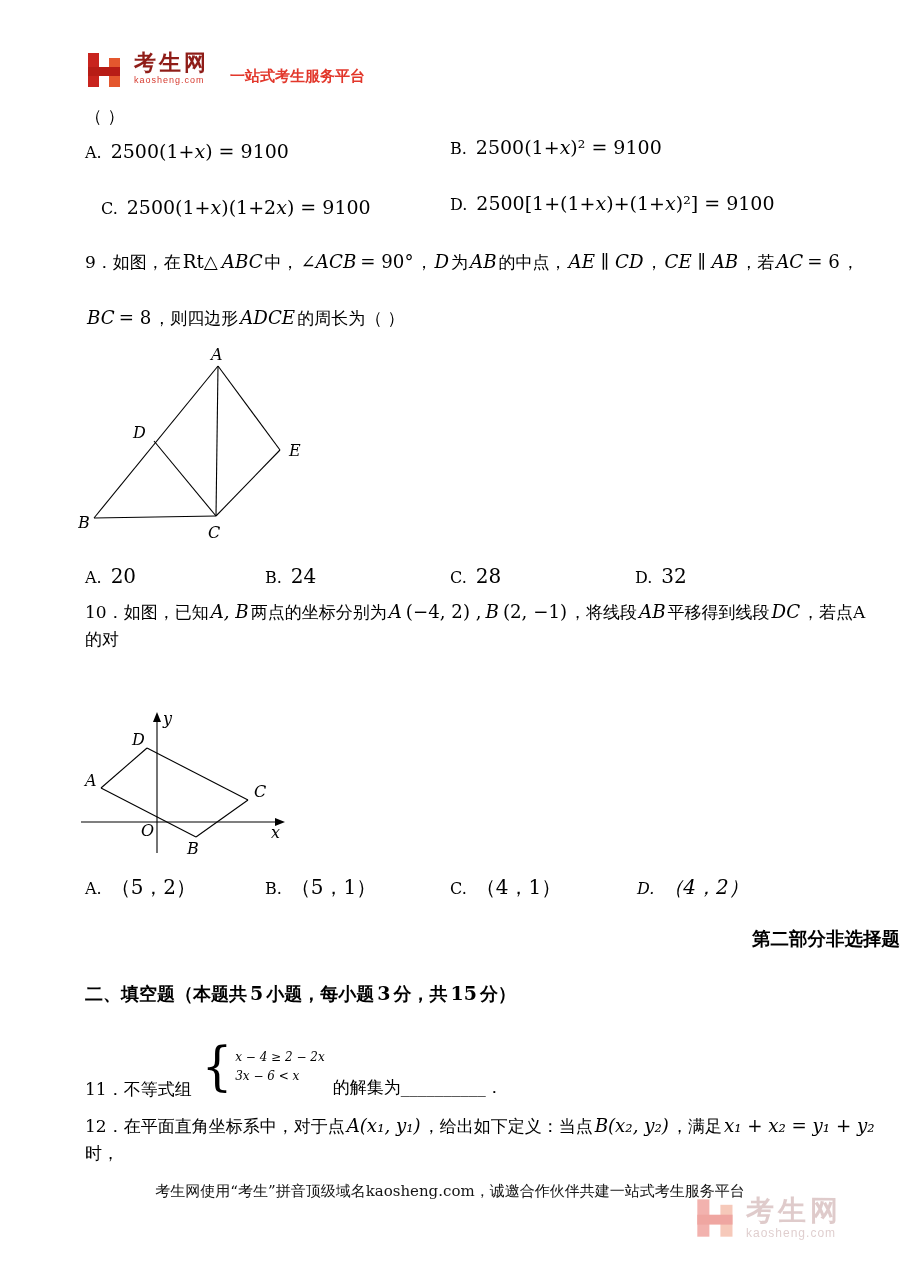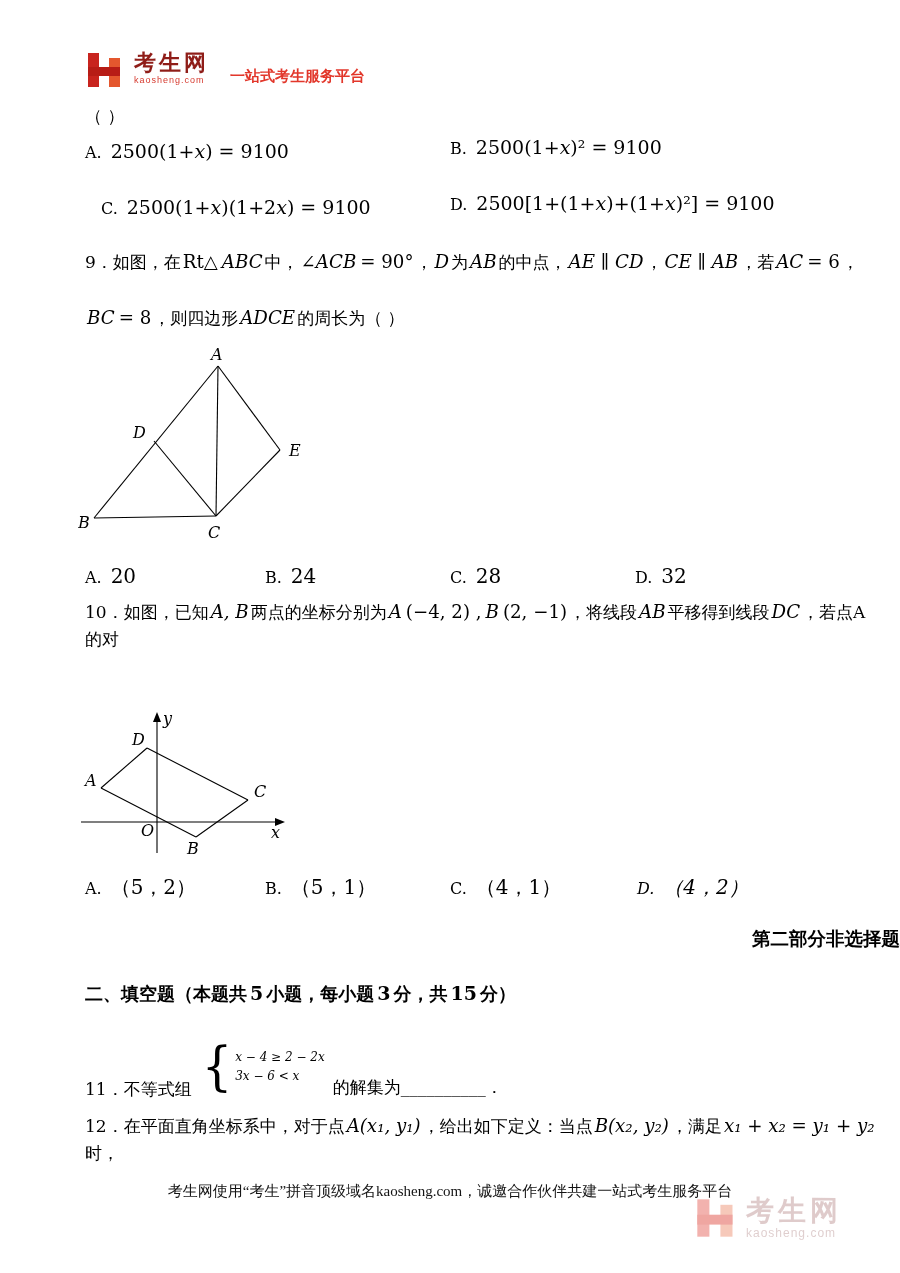--- a/index.html
+++ b/index.html
@@ -164,21 +164,21 @@
     <span class="brace">{</span>
     <span class="sys">
       <span class="math sys-line">x − 4 ≥ 2 − 2x</span>
       <span class="math sys-line">3x − 6 &lt; x</span>
     </span>
     <span class="txt q11-suffix">的解集为__________．</span>
   </div>
 
   <p class="abs qline" style="left:85px;top:1112px;width:805px;"><span class="txt">12．在平面直角坐标系中，对于点</span><span class="math">A(x₁, y₁)</span><span class="txt">，给出如下定义：当点</span><span class="math">B(x₂, y₂)</span><span class="txt">，满足</span><span class="math">x₁ + x₂ = y₁ + y₂</span><span class="txt">时，</span></p>
 
-  <div class="abs footer" style="left:0;top:1182px;font-family:Liberation Serif, serif;">考生网使用“考生”拼音顶级域名kaosheng.com，诚邀合作伙伴共建一站式考生服务平台</div>
+  <div class="abs footer" style="left:0;top:1182px;">考生网使用“考生”拼音顶级域名kaosheng.com，诚邀合作伙伴共建一站式考生服务平台</div>
 
   <div class="abs watermark" style="right:58px;top:1196px;">
     <svg width="44" height="44" viewBox="0 0 40 40">
       <rect x="3" y="3" width="11" height="34" fill="#f0a09b"></rect>
       <rect x="24" y="8" width="11" height="29" fill="#f5bcaa"></rect>
       <rect x="3" y="17" width="32" height="9" fill="#ec908a"></rect>
     </svg>
     <div class="wm-col">
       <div class="wm-name">考生网</div>
       <div class="wm-domain">kaosheng.com</div>

